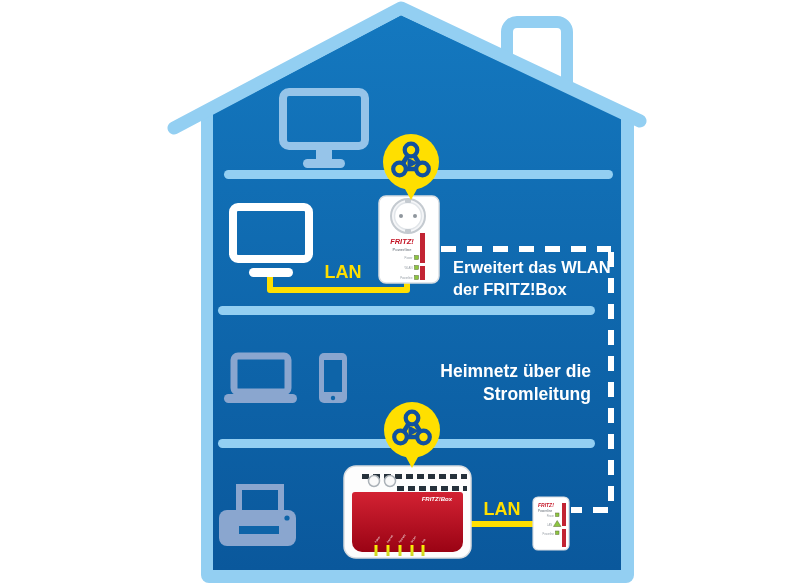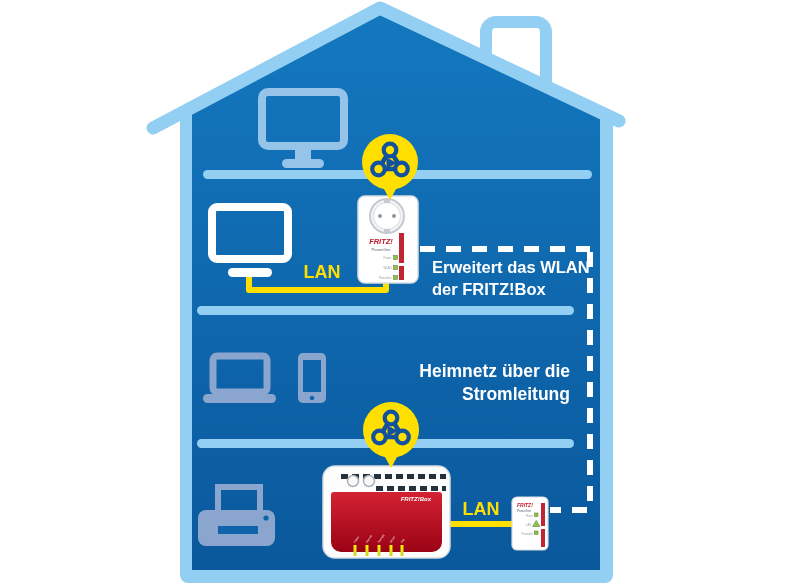--- a/index.html
+++ b/index.html
@@ -5,21 +5,21 @@
   :root{
     --house_border:#93CFF2;
     --yellow:#FFDF00;
     --fritz_red:#C41425;
     --logo_blue:#11519E;
     --device_muted:#8AA6CF;
     --device_light:#96C4E9;
     --led_green:#8CC63F;
   }
   html,body{margin:0;padding:0;background:#ffffff;}
-  .stage{position:relative;width:634px;height:587px;background:#ffffff;overflow:hidden;}
+  .stage{position:relative;width:634px;height:587px;background:#ffffff;overflow:hidden;padding-left:21px;}
   svg{display:block;}
   svg text{font-family:"Liberation Sans", sans-serif;}
   .callout-text{font-weight:bold;font-size:16.5px;fill:#ffffff;}
   .callout-text2{font-weight:bold;font-size:17.5px;fill:#ffffff;}
   .lan-label{font-weight:bold;font-size:18px;fill:var(--yellow);}
   .border-fill{fill:var(--house_border);}
   .border-stroke{stroke:var(--house_border);fill:none;}
   .muted-fill{fill:var(--device_muted);}
   .muted-stroke{stroke:var(--device_muted);fill:none;}
   .light-stroke{stroke:var(--device_light);fill:none;}

